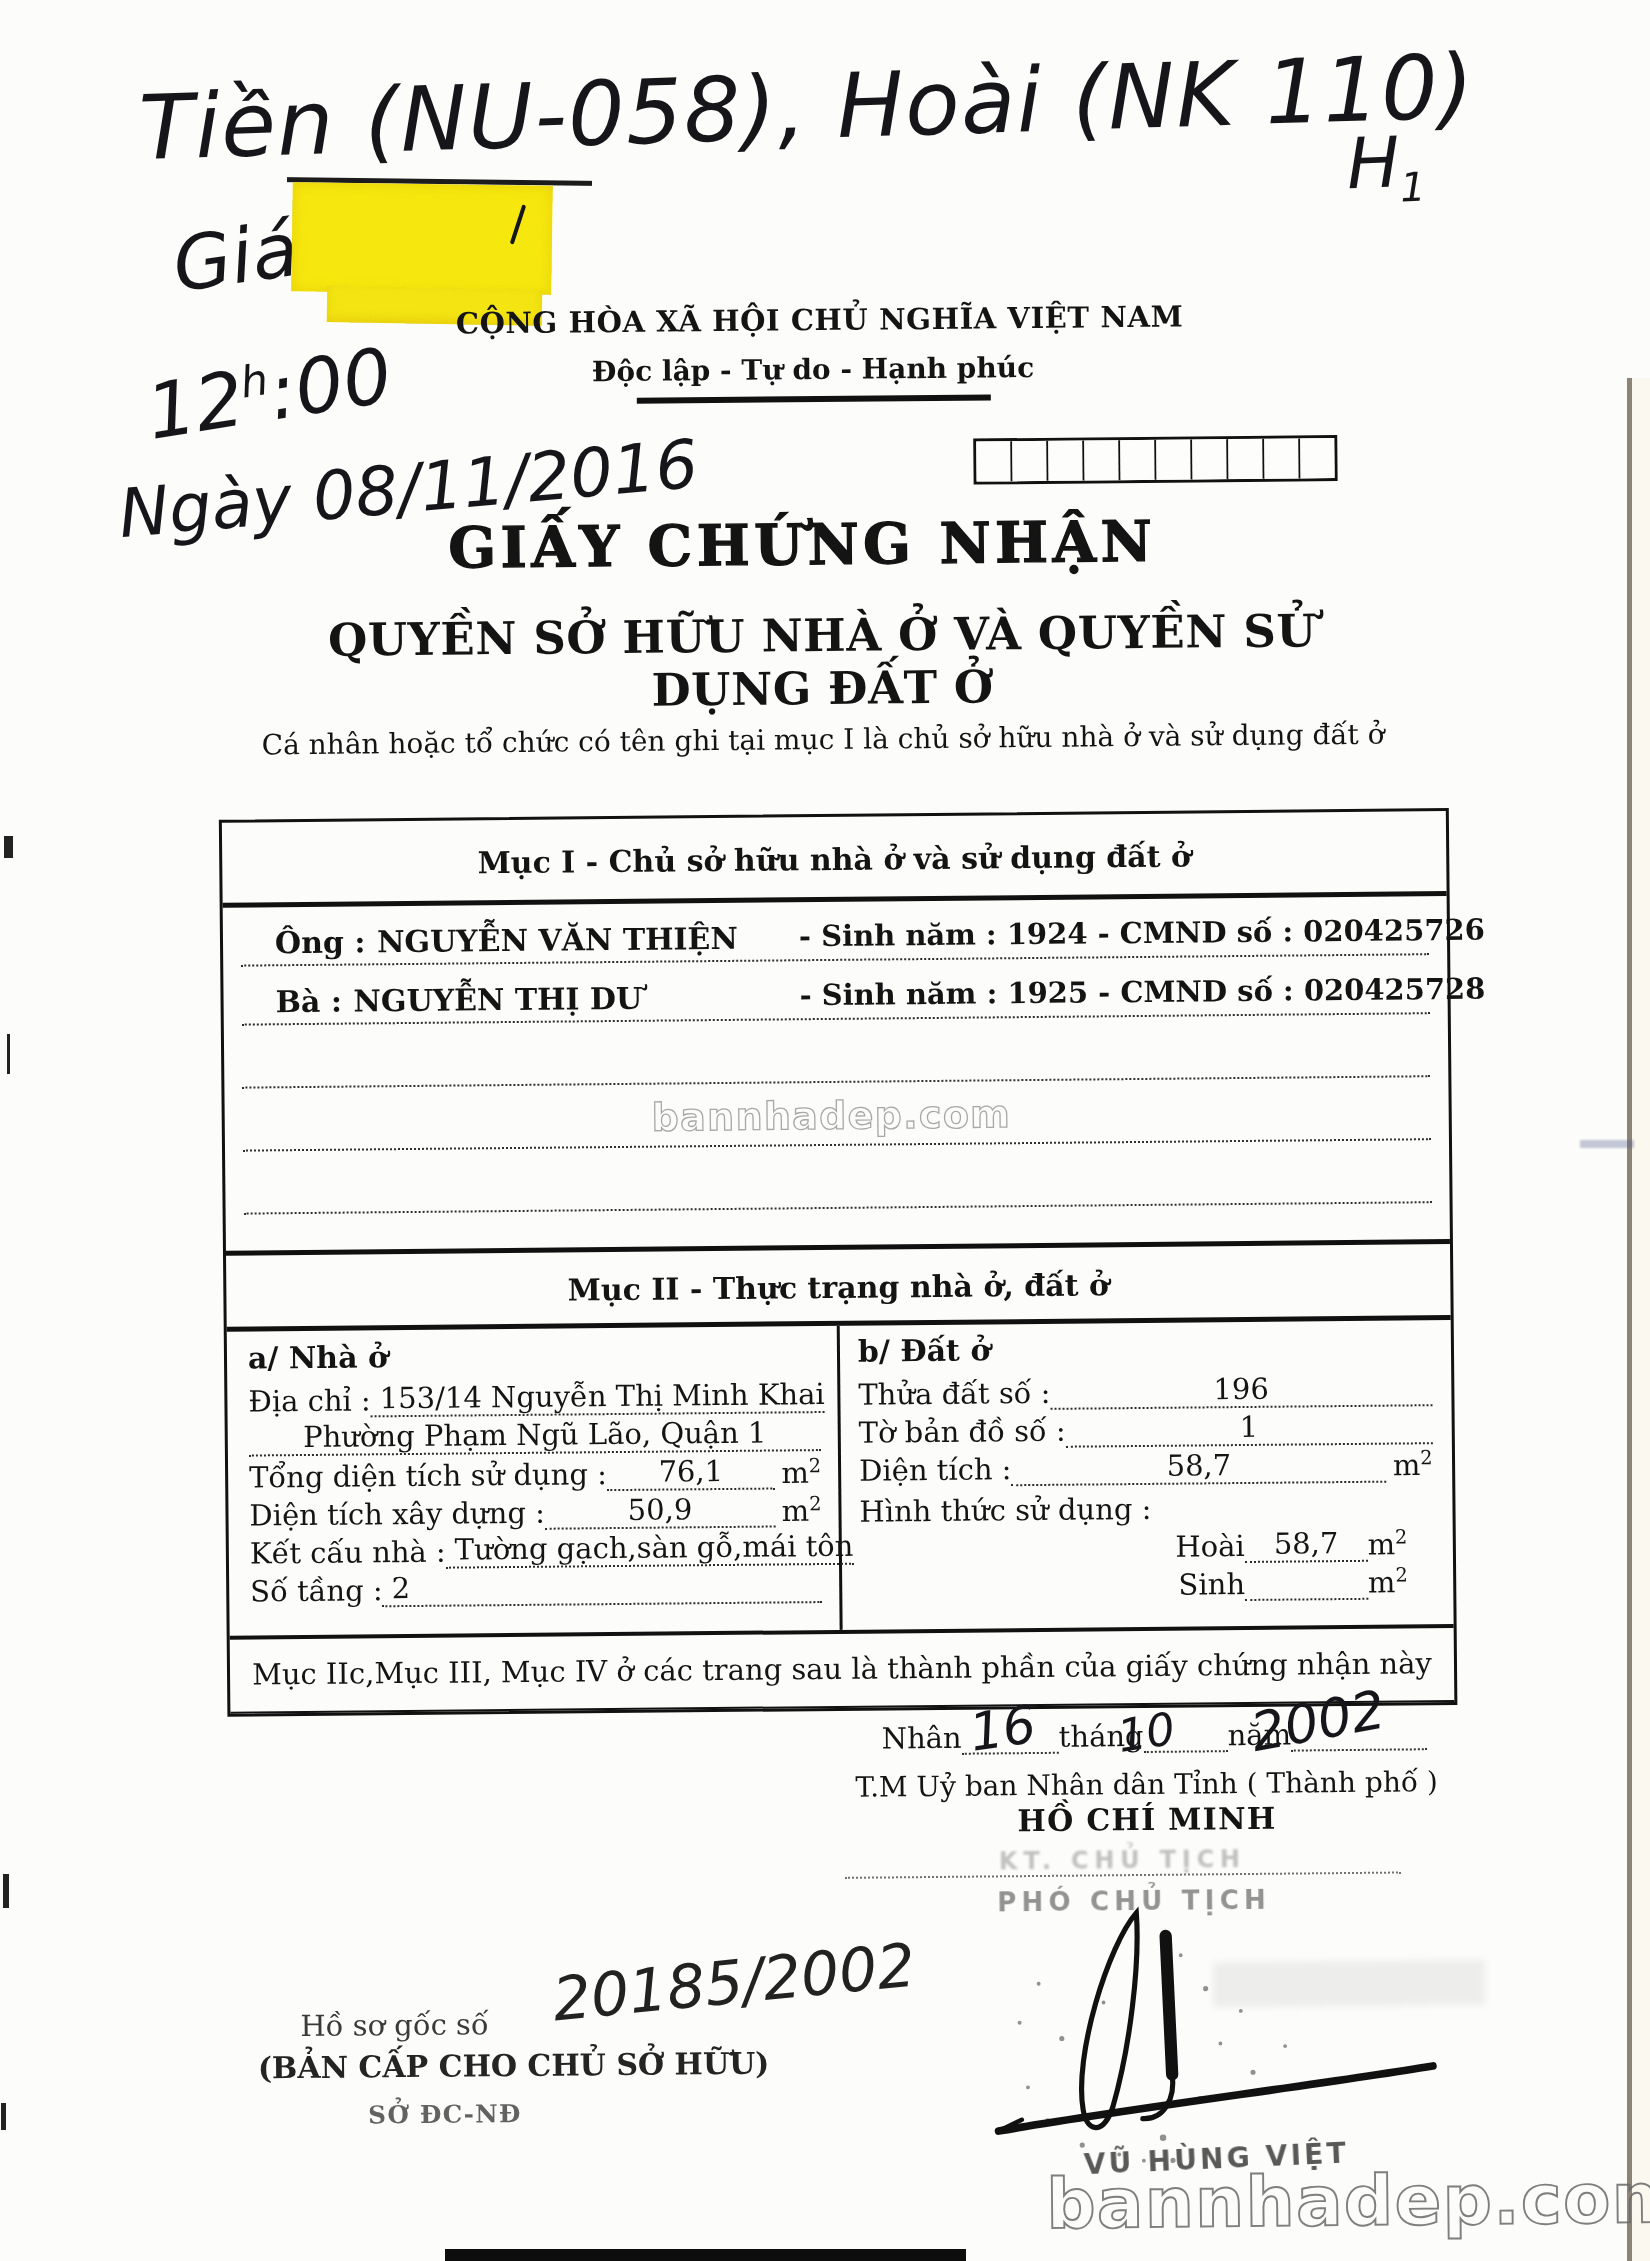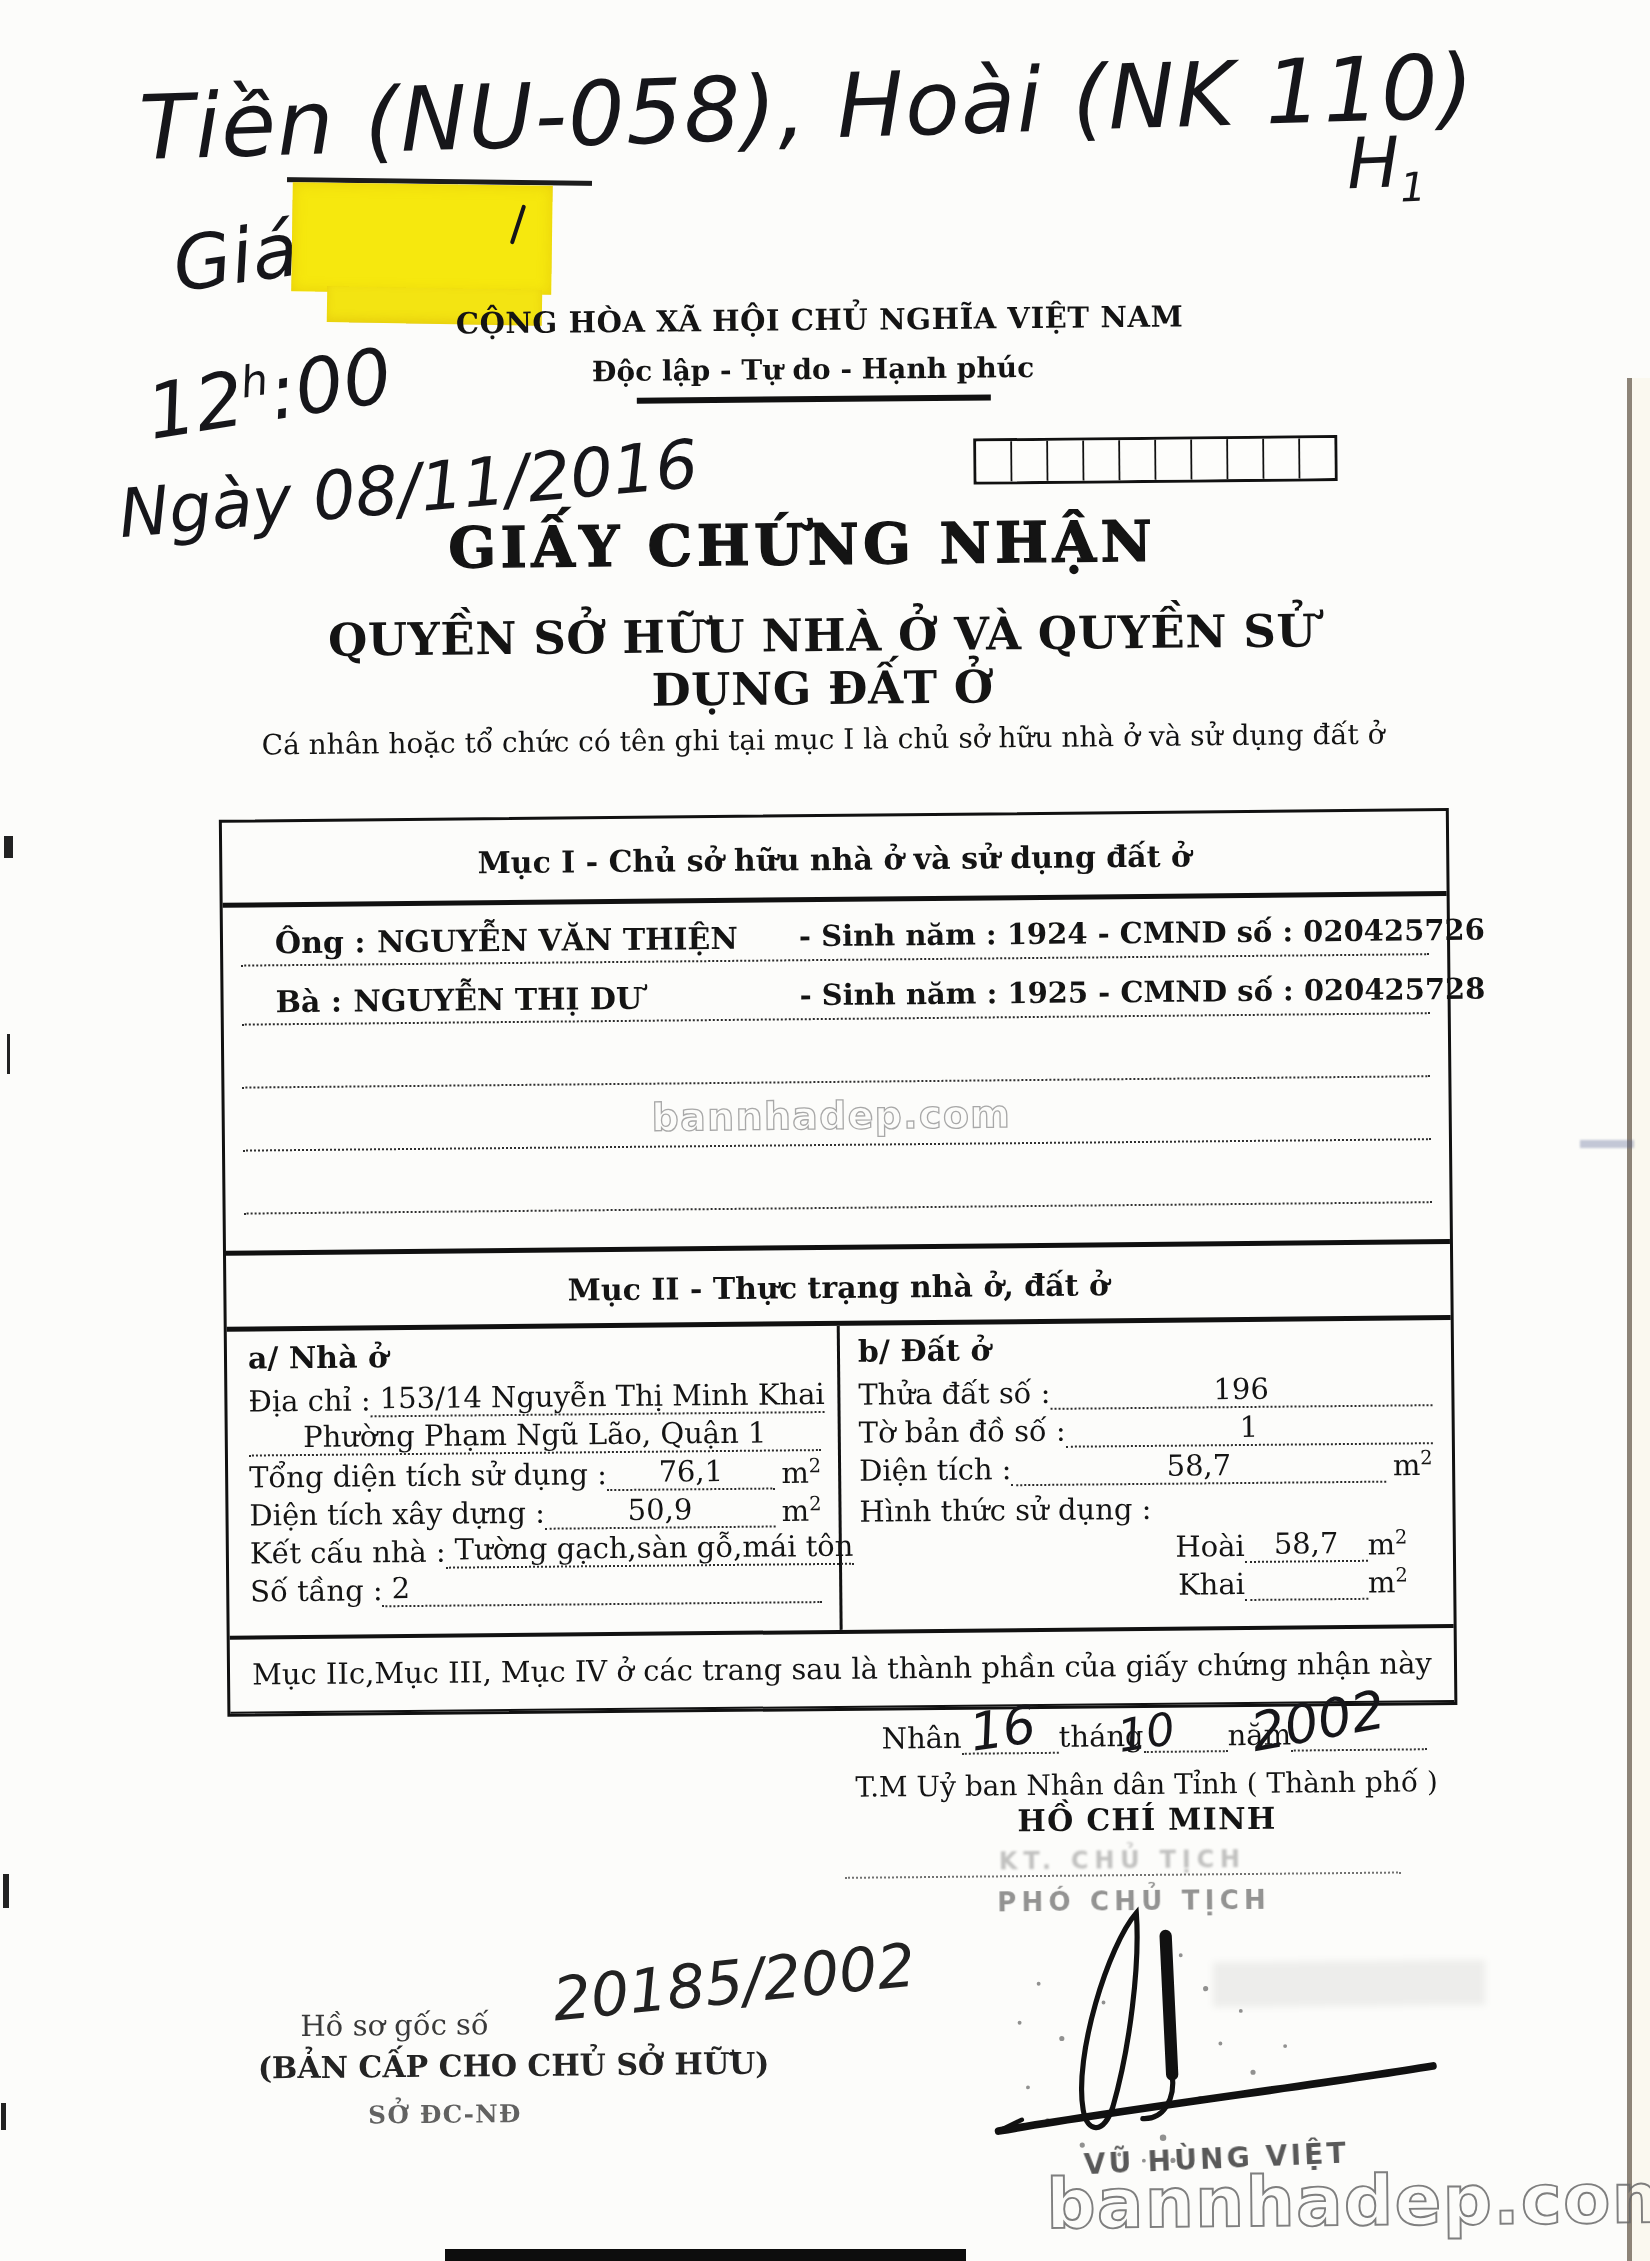--- a/index.html
+++ b/index.html
@@ -203,21 +203,21 @@
         </div>
         <div class="fld" style="height:41px;">
           <span class="lbl">Hình thức sử dụng :</span>
         </div>
         <div class="use-row">
           <span class="lbl">Hoài</span>
           <span class="uv">58,7</span>
           <span class="unit"><span>m</span><sup>2</sup></span>
         </div>
         <div class="use-row">
-          <span class="lbl">Khai</span>
+          <span class="lbl">Sinh</span>
           <span class="uv"></span>
           <span class="unit"><span>m</span><sup>2</sup></span>
         </div>
       </div>
     </div>
 
     <div class="trow closing">Mục IIc,Mục III, Mục IV ở các trang sau là thành phần của giấy chứng nhận này</div>
   </div>
 
   <div class="abs date-line">

